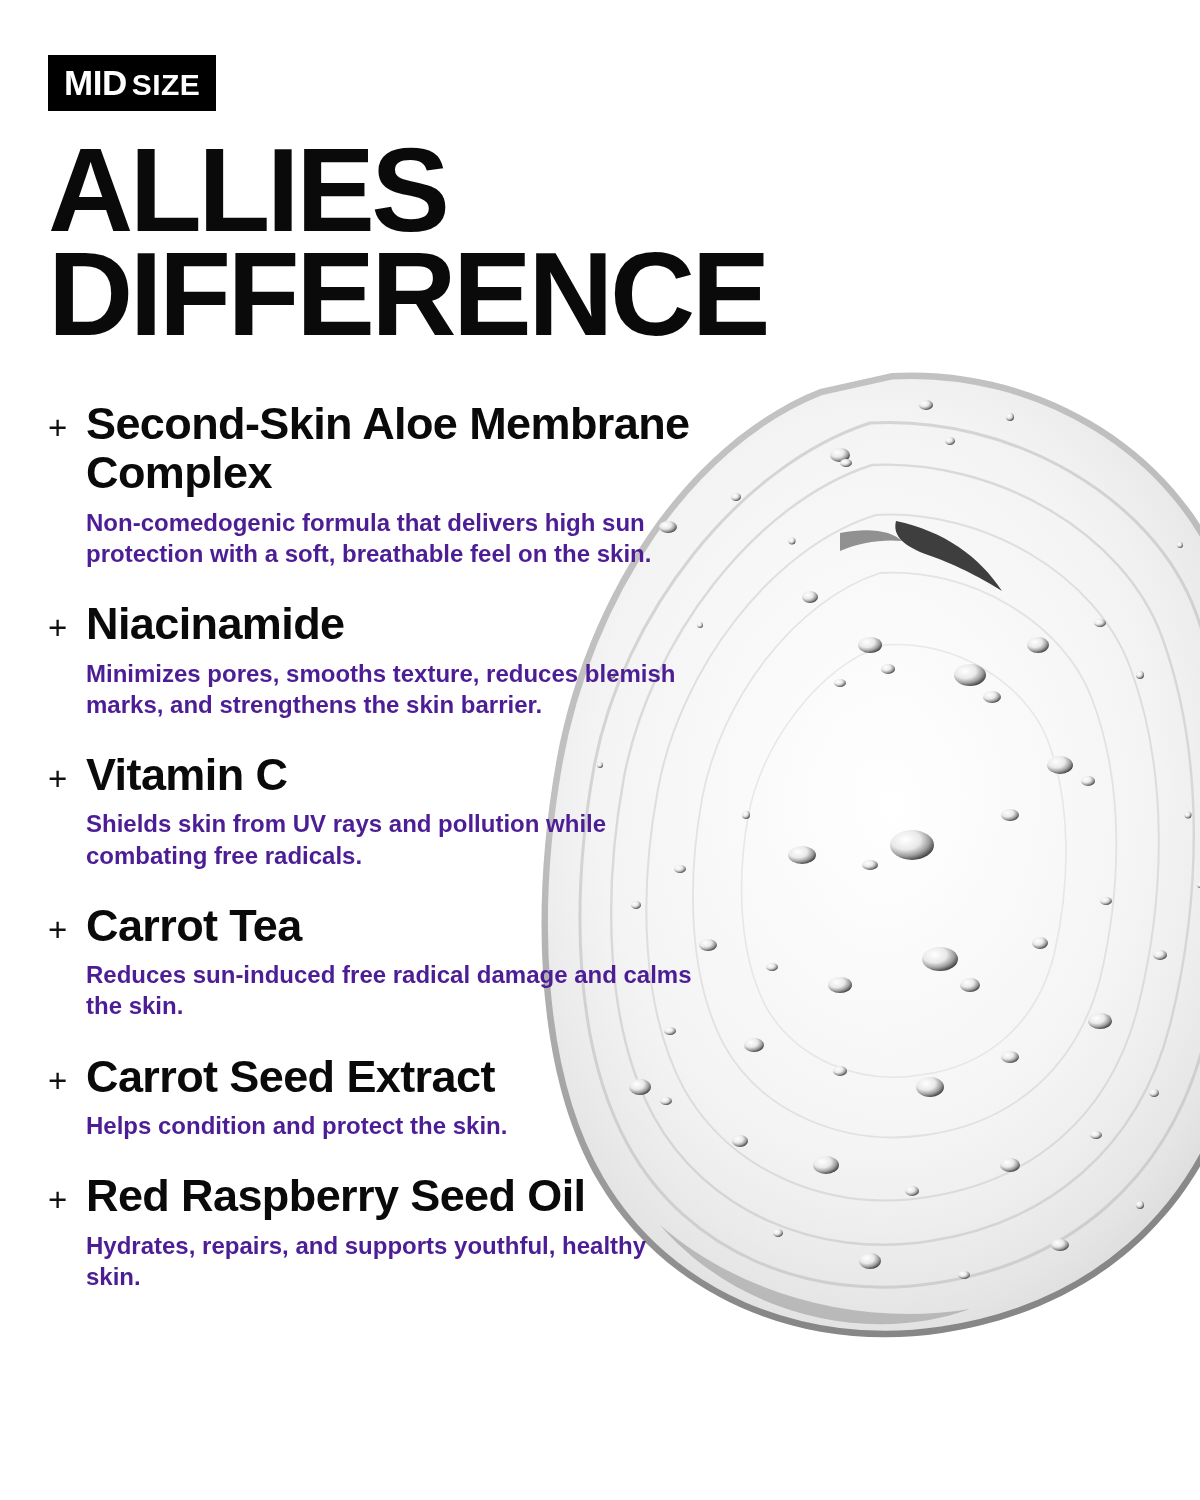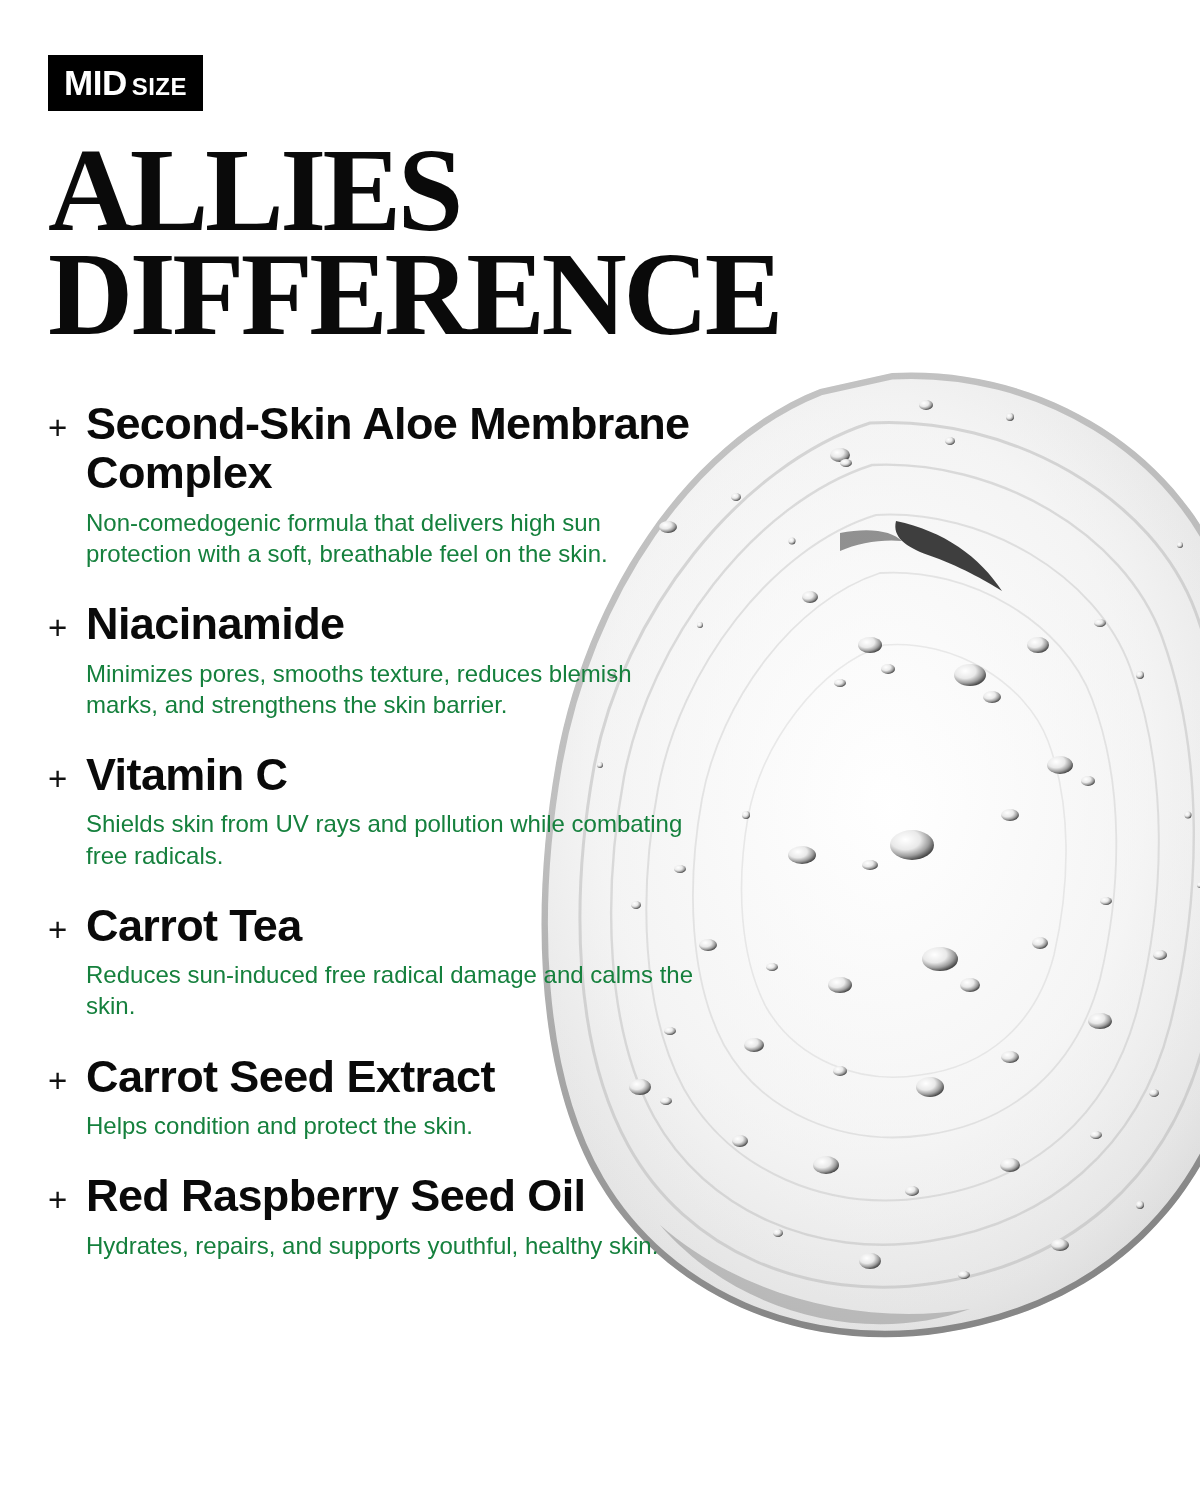--- a/index.html
+++ b/index.html
@@ -47,35 +47,34 @@
     line-height: 1;
     letter-spacing: 0.2px;
   }
   .badge .b-main {
     font-size: 35px;
     font-weight: 700;
     letter-spacing: -0.5px;
     margin-top: 24px;
   }
   .badge .b-sub {
-    font-size: 24px;
+    font-size: 30px;
     font-weight: 700;
     margin-left: 5px;
     letter-spacing: 0.5px;
     margin-top: 33px;
   }
 
   .headline {
     margin: 28px 0 0 0;
     font-size: 118px;
     line-height: 0.88;
     font-weight: 700;
     letter-spacing: -3.5px;
     color: #0a0a0a;
-    font-family: Liberation Serif, serif;
   }
   .headline .l2 { display: block; }
 
   .features {
     margin-top: 52px;
     list-style: none;
     padding: 0;
   }
   .feature {
     margin-bottom: 30px;
@@ -99,22 +98,22 @@
     font-size: 45px;
     font-weight: 700;
     line-height: 1.1;
     letter-spacing: -0.6px;
     color: #0a0a0a;
   }
   .feat-desc {
     margin: 9px 0 0 38px;
     font-size: 24px;
     line-height: 1.3;
-    font-weight: 400;
-    color: #15803d;
+    font-weight: 700;
+    color: #4c1d95;
     max-width: 620px;
   }
 </style>
 </head>
 <body>
 
 <div class="swatch-wrap">
   <svg class="swatch-svg" viewBox="0 0 700 1010" xmlns="http://www.w3.org/2000/svg" aria-hidden="true">
     <defs>
       <radialGradient id="gelBody" cx="45%" cy="42%" r="68%">

